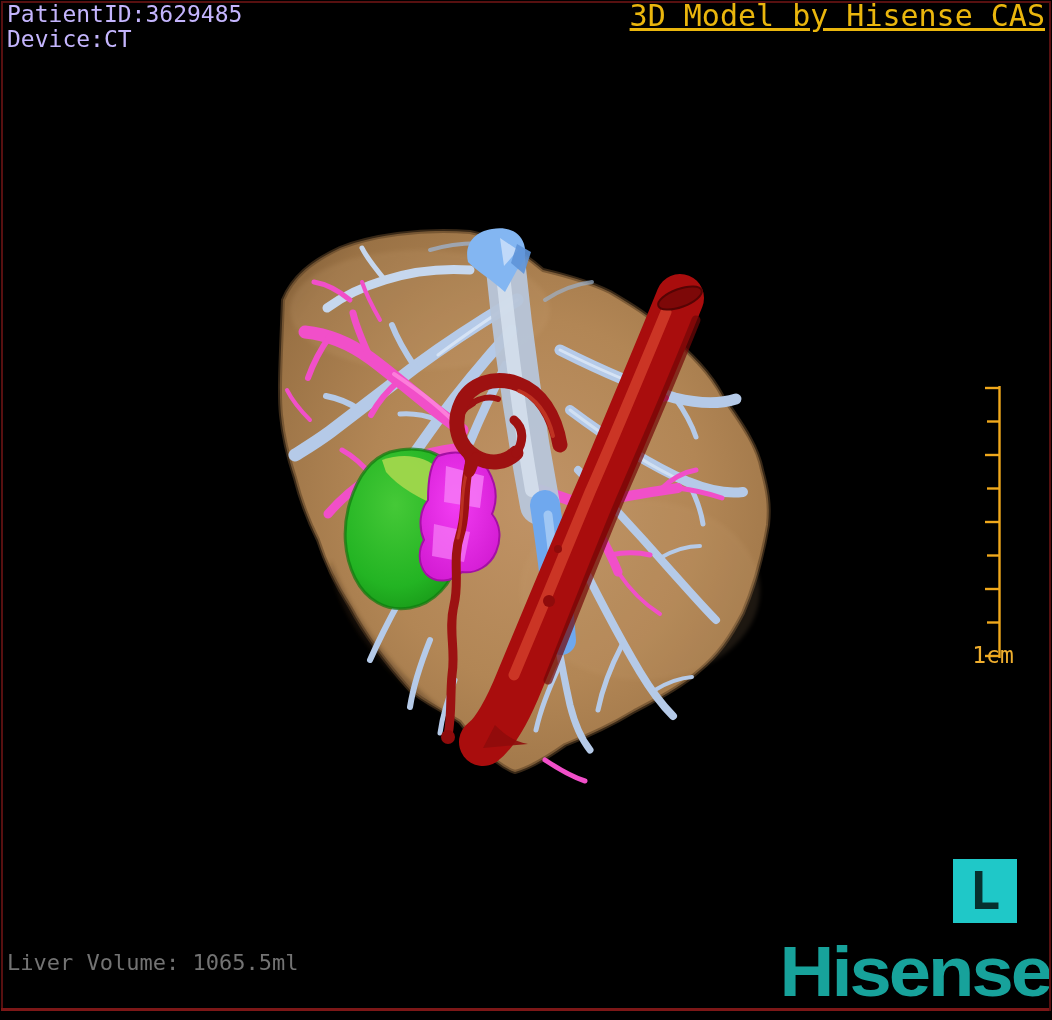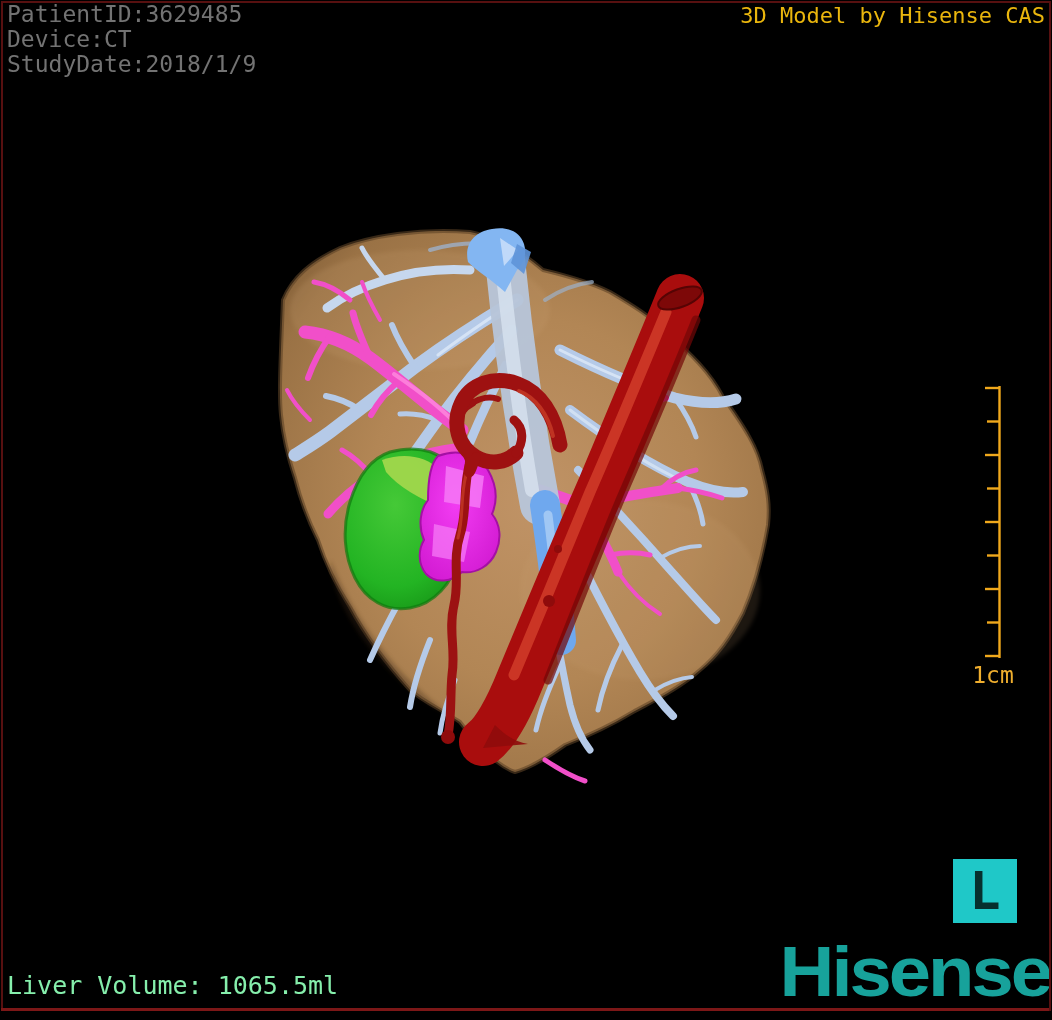--- a/index.html
+++ b/index.html
@@ -5,28 +5,28 @@
   html,body{margin:0;padding:0;background:#000;}
   body{width:1052px;height:1020px;position:relative;overflow:hidden;
        font-family:"DejaVu Sans Mono", monospace;}
   
   .frame{position:absolute;left:1px;top:1px;width:1046px;height:1006px;
          border:2px solid #571010;pointer-events:none;z-index:40;}
   .frame-bottom{position:absolute;left:1px;top:1008px;width:1048px;height:3px;
          background:#7c1717;z-index:40;}
   
   .info-block{position:absolute;left:7px;top:2px;z-index:30;}
-  .info-line{color:#737373;font-size:23px;line-height:25px;white-space:pre;}
-  .title{position:absolute;top:3px;right:7px;color:#eab60d;font-size:22px;
-         line-height:25px;white-space:pre;z-index:30;}
-  .volume{position:absolute;left:7px;top:973px;color:#86efac;font-size:25px;
+  .info-line{color:#c4b5fd;font-size:23px;line-height:25px;white-space:pre;}
+  .title{position:absolute;top:3px;right:7px;color:#eab60d;font-size:30px;
+         line-height:25px;white-space:pre;z-index:30;text-decoration:underline;}
+  .volume{position:absolute;left:7px;top:950px;color:#737373;font-size:22px;
           line-height:26px;white-space:pre;z-index:30;}
   
   .ruler{position:absolute;left:980px;top:380px;width:40px;height:300px;z-index:30;}
-  .ruler-label{position:absolute;left:964px;top:662px;width:58px;text-align:center;
+  .ruler-label{position:absolute;left:964px;top:642px;width:58px;text-align:center;
           color:#efae2e;font-size:23px;z-index:30;}
   
   .l-marker{position:absolute;left:953px;top:859px;width:64px;height:64px;
           background:#1fc8c8;display:flex;align-items:center;justify-content:center;
           color:#06302e;font-size:52px;font-weight:bold;
           font-family:"DejaVu Sans Mono",monospace;z-index:30;}
   
   .logo{position:absolute;right:2px;top:936px;color:#17a29b;font-size:76px;
         font-weight:bold;font-family:"Liberation Sans",sans-serif;
         letter-spacing:-3px;line-height:1;transform:scaleY(.93);
@@ -178,21 +178,20 @@
     <path d="M 553,436 C 548,414 535,397 519,391" stroke-width="4" stroke="#c43a26" opacity="0.85"></path>
     <circle cx="549" cy="601" r="6" fill="#8f0b0b" stroke="none"></circle>
     <circle cx="558" cy="549" r="4" fill="#8f0b0b" stroke="none"></circle>
   </g>
 </svg>
 </div>
 
 <div class="info-block">
   <div class="info-line">PatientID:3629485</div>
   <div class="info-line">Device:CT</div>
-  <div class="info-line">StudyDate:2018/1/9</div>
 </div>
 
 <div class="title">3D Model by Hisense CAS</div>
 
 <div class="ruler">
   <svg width="40" height="300" viewBox="0 0 40 300">
     <g stroke="#f0a81c" stroke-width="2.4">
       <line x1="19.5" y1="6" x2="19.5" y2="278"></line>
       <line x1="5" y1="8" x2="20" y2="8"></line>
       <line x1="7" y1="41.5" x2="20" y2="41.5"></line>

